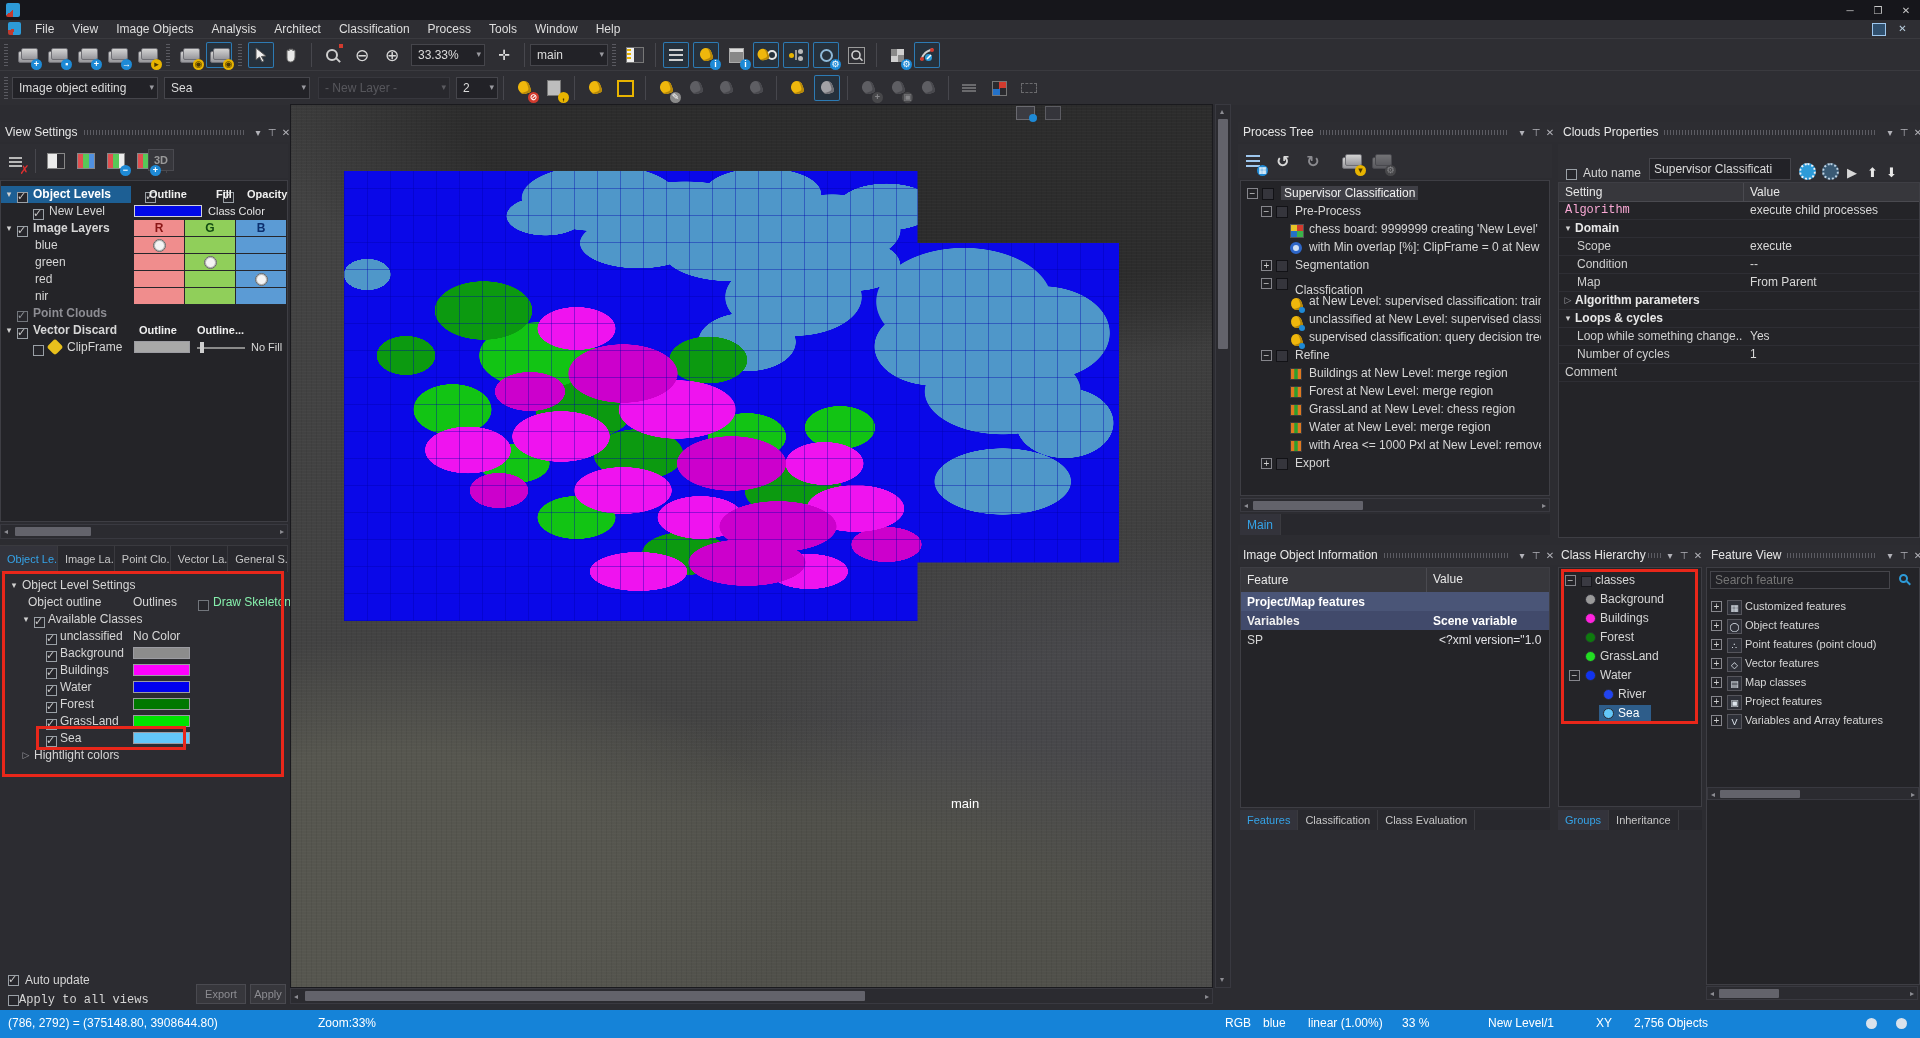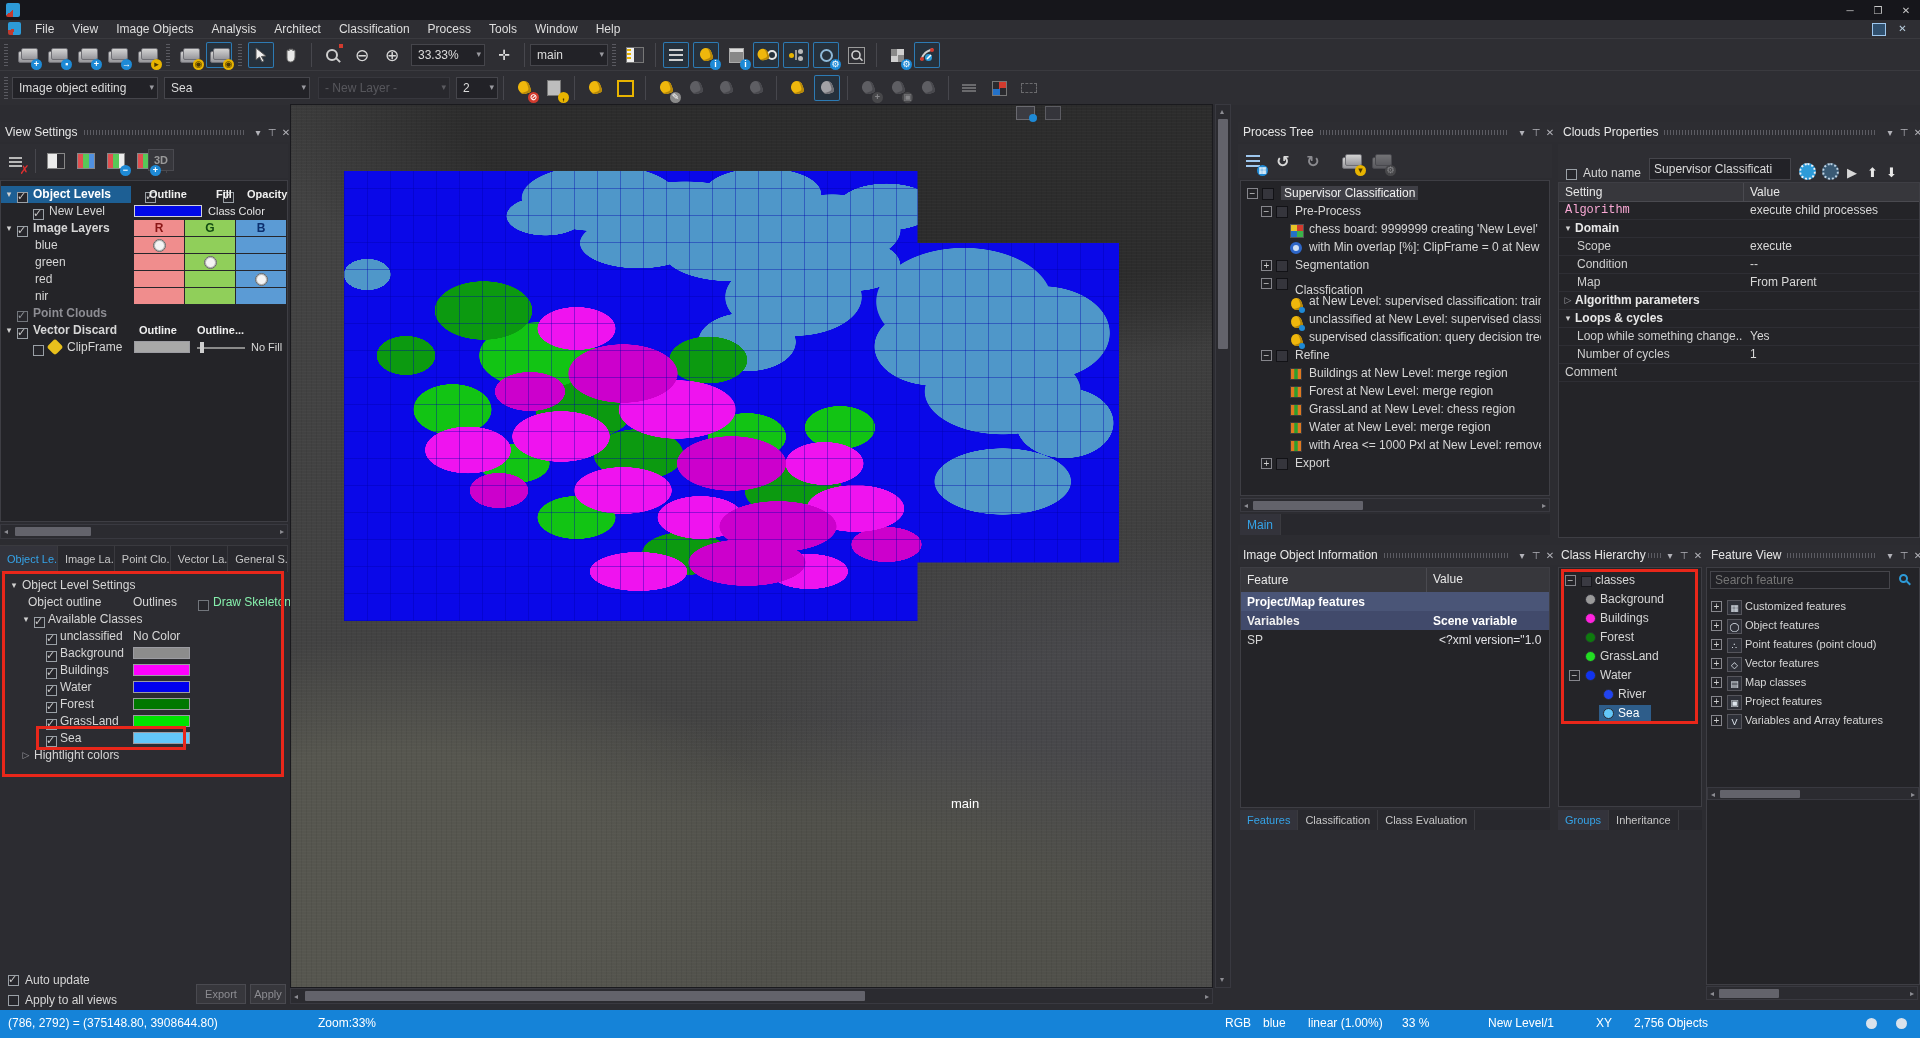--- a/index.html
+++ b/index.html
@@ -555,21 +555,21 @@
       <div class="trow" style="left: 0px; top: 175px; width: 288px;">
         <div class="tri c ab" style="left: 20px; top: 3px;">▷</div>
         <div class="ab" style="left: 34px; top: 1px;">Hightlight colors</div>
       </div>
     </div>
 
   <div class="ab flex" style="left:8px;top:972px;height:16px;gap:6px;">
     <span class="cb on"></span>
     <span class="f12">Auto update</span>
   </div>
-  <div class="ab flex" style="left:8px;top:992px;height:16px;gap:6px;">
+  <div class="ab flex" style="left:8px;top:992px;height:16px;font-family:Liberation Mono, monospace;">
     <span class="cb"></span>
     <span class="f12">Apply to all views</span>
   </div>
   <div class="ab btn" style="left:196px;top:984px;width:50px;height:20px;">Export</div>
   <div class="ab btn" style="left:250px;top:984px;width:36px;height:20px;">Apply</div>
 
   <div class="ab" id="map" style="left:290px;top:104px;width:923px;height:884px;border:1px solid #1a1a1e;box-sizing:border-box;">
     <div class="ab" id="overlay" style="left:53px;top:66px;width:775px;height:450px;"></div>
     <div class="ab" style="left:660px;top:691px;color:#fff;font-size:13px;">main</div>
   </div>

